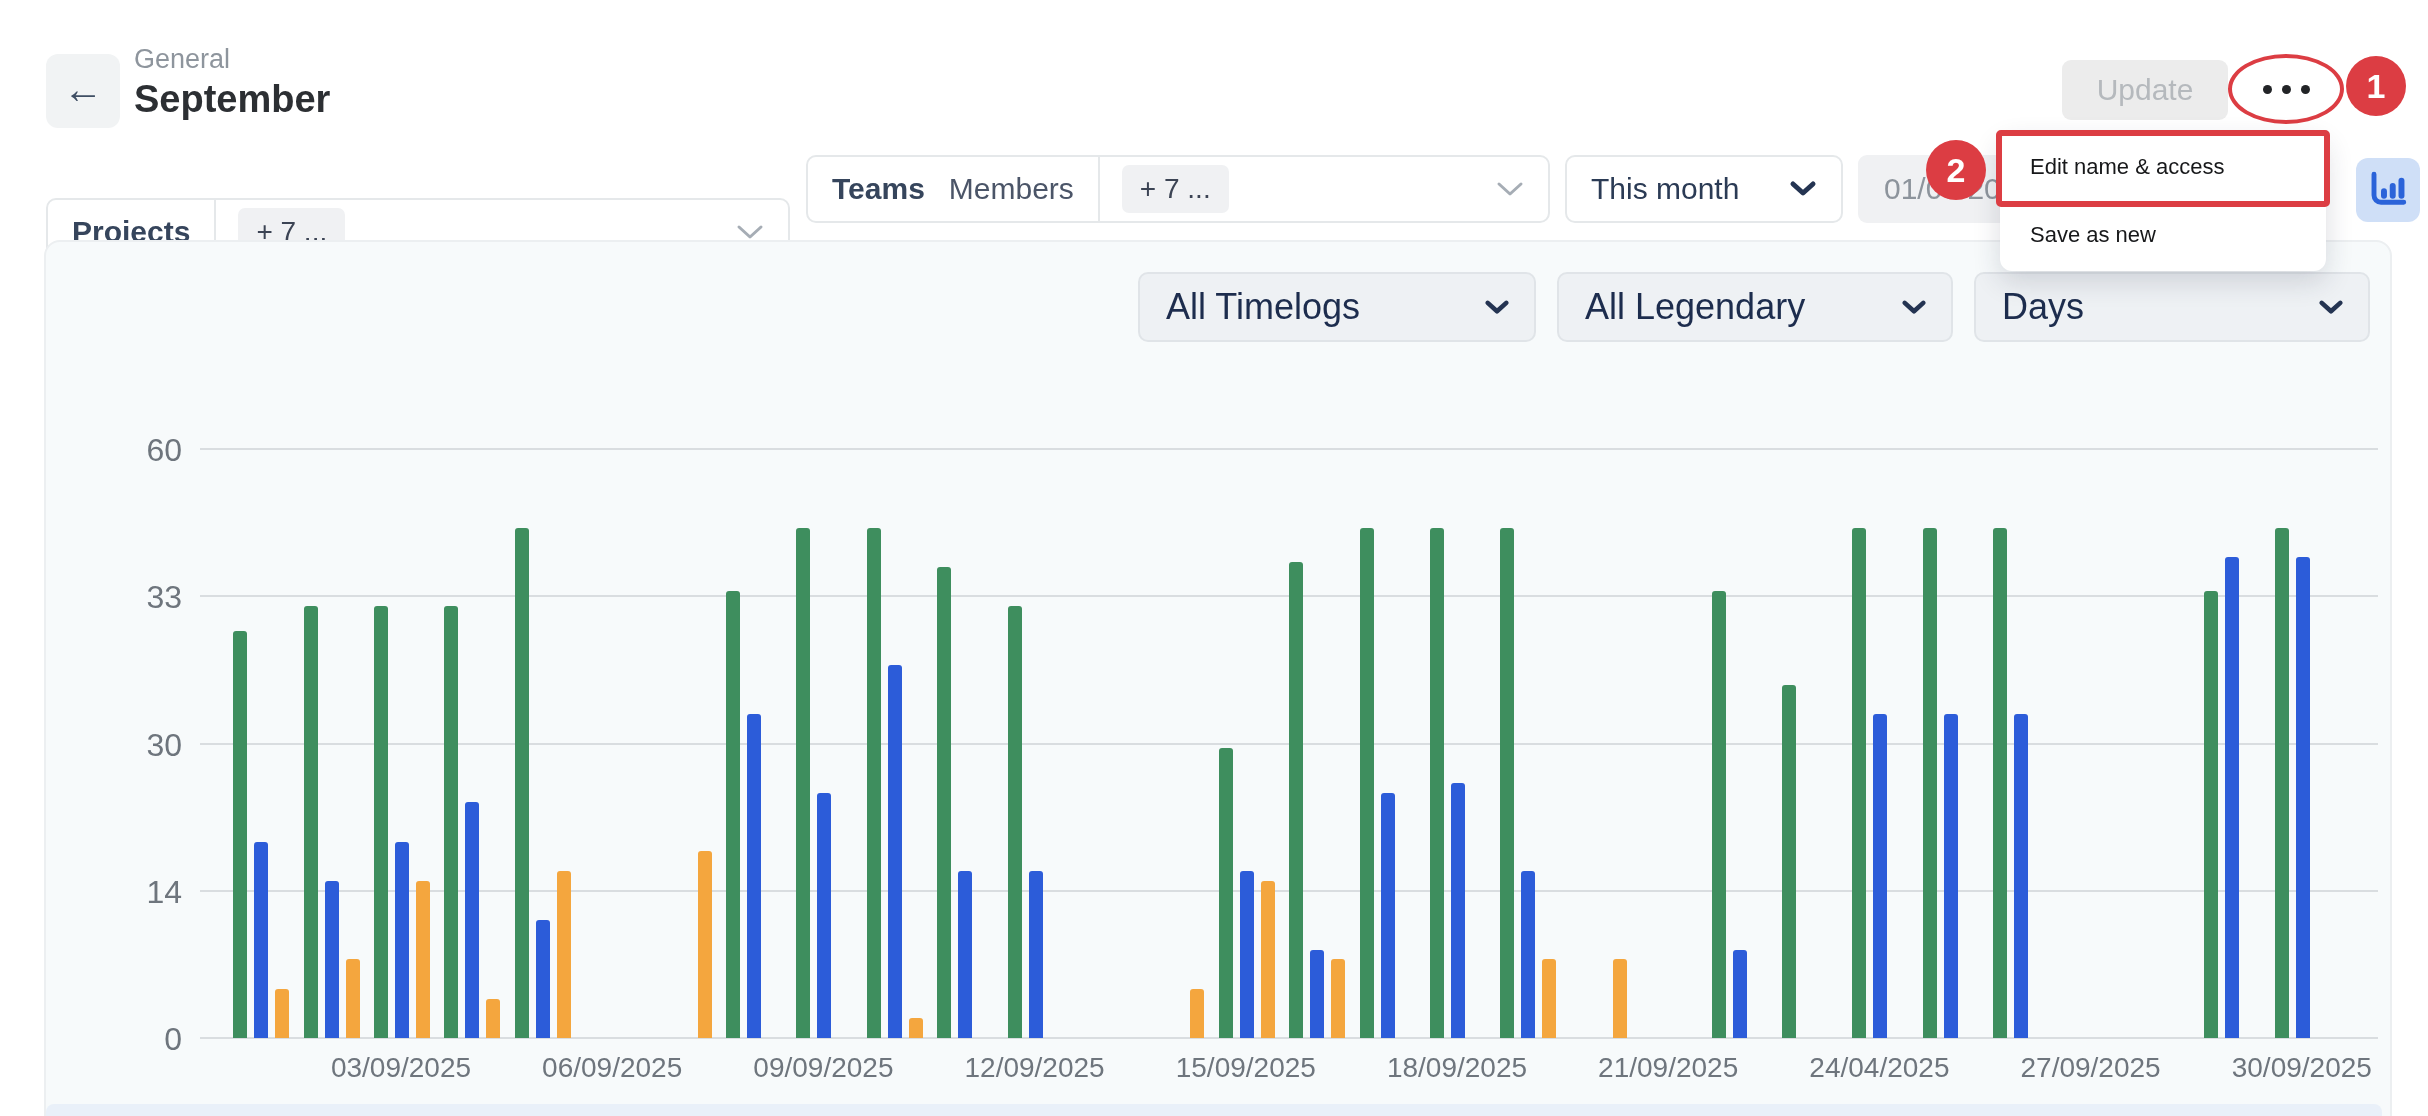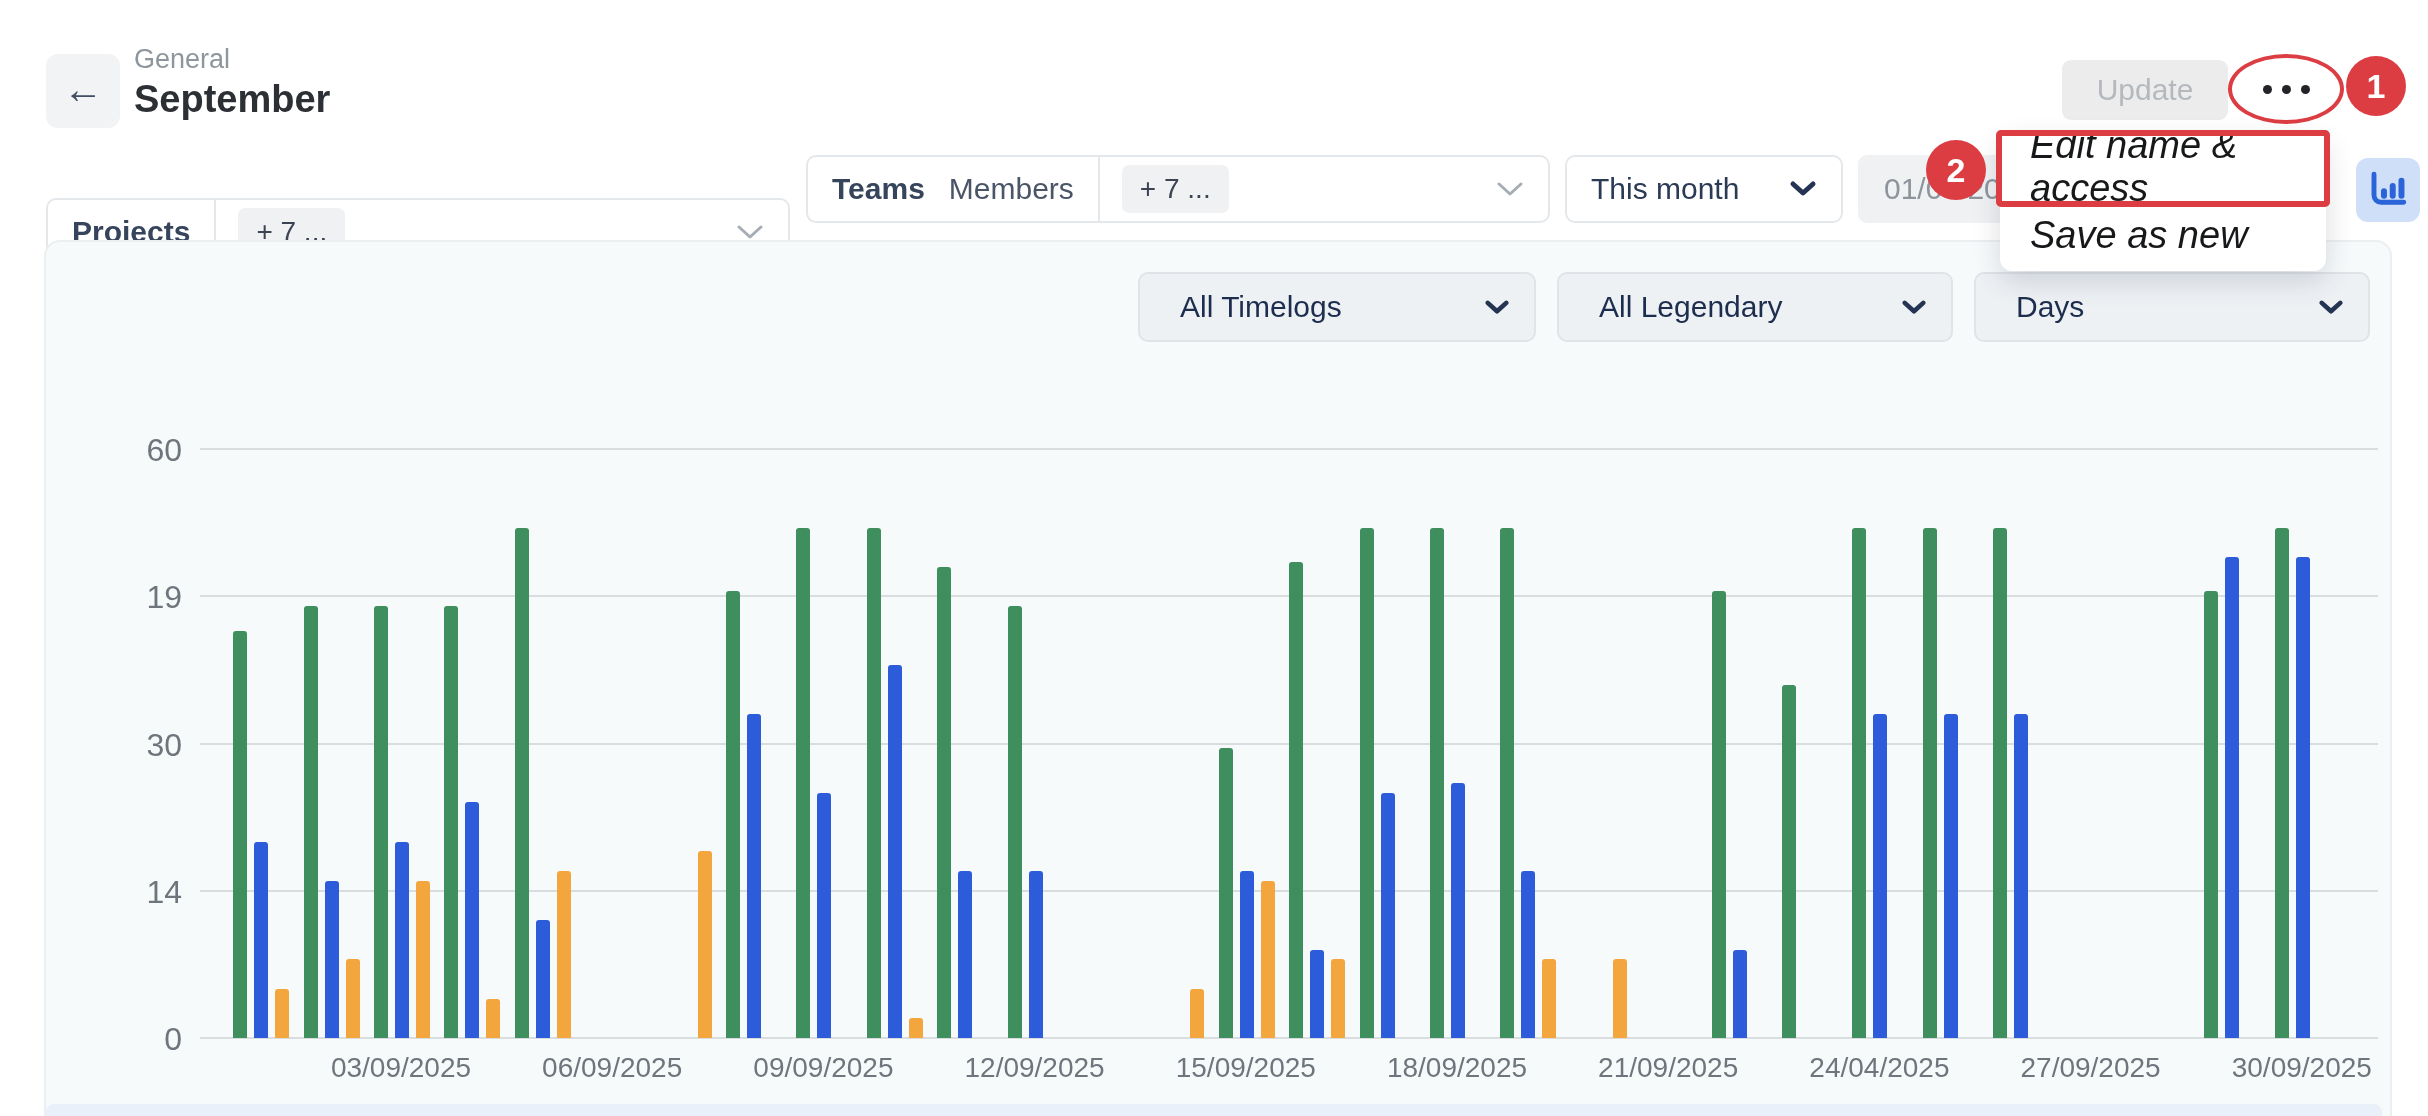--- a/index.html
+++ b/index.html
@@ -49,30 +49,30 @@
   .date-field span { font-size:30px; color:#8d949c; padding-left:26px; white-space:nowrap;
                      overflow:hidden; }
   .chart-icon-btn { left:2356px; top:158px; width:64px; height:64px; background:#cfdff7;
                     border-radius:12px; display:flex; align-items:center;
                     justify-content:center; cursor:pointer; }
 
   
   .menu { left:2000px; top:133px; width:326px; height:138px; background:#ffffff;
           border-radius:12px; box-shadow:0 10px 28px rgba(30,40,60,0.16); z-index:6; }
   .menu-item { height:68px; display:flex; align-items:center; padding-left:30px;
-               font-size:38px; color:#17181a; cursor:pointer;font-style:italic; }
+               font-size:22px; color:#17181a; cursor:pointer; }
   .red-rect { left:1996px; top:130px; width:334px; height:77px; border:6px solid #dc3d43;
               border-radius:5px; z-index:8; pointer-events:none; }
 
   
   .chart-card { left:44px; top:240px; width:2348px; height:900px; background:#f7fafb;
                 border:2px solid #eceff1; border-radius:16px; }
   .cc-dd { top:272px; height:70px; background:#eef1f4; border:2px solid #e0e4e8;
            border-radius:10px; display:flex; align-items:center; cursor:pointer; z-index:2;}
-  .cc-dd span.txt { font-size:30px; color:#1d2d4e; padding-left:40px; }
+  .cc-dd span.txt { font-size:36px; color:#1d2d4e; padding-left:26px; }
   .dd-timelogs { left:1138px; width:398px; }
   .dd-legendary { left:1557px; width:396px; }
   .dd-days { left:1974px; width:396px; }
   .chev-bold { margin-left:auto; margin-right:24px; }
 
   .gridline { background:#d9dde0; height:2px; z-index:0; }
   .ytick { width:70px; text-align:right; font-size:32px; color:#6e757d; }
   .xtick { font-size:28px; color:#6e757d; text-align:center; width:200px; }
   .bar { position:absolute; border-radius:3px 3px 0 0; }
 
@@ -166,21 +166,21 @@
 </div>
 
 <div id="plot" class="abs" style="left:0; top:0; width:2428px; height:1116px; pointer-events:none;">
     <div class="abs gridline" style="left: 200px; top: 1037px; width: 2178px;"></div>
     <div class="abs ytick" style="left: 112px; top: 1021px;">0</div>
     <div class="abs gridline" style="left: 200px; top: 889.75px; width: 2178px;"></div>
     <div class="abs ytick" style="left: 112px; top: 873.75px;">14</div>
     <div class="abs gridline" style="left: 200px; top: 742.5px; width: 2178px;"></div>
     <div class="abs ytick" style="left: 112px; top: 726.5px;">30</div>
     <div class="abs gridline" style="left: 200px; top: 595.25px; width: 2178px;"></div>
-    <div class="abs ytick" style="left: 112px; top: 579.25px;">19</div>
+    <div class="abs ytick" style="left: 112px; top: 579.25px;">33</div>
     <div class="abs gridline" style="left: 200px; top: 448px; width: 2178px;"></div>
     <div class="abs ytick" style="left: 112px; top: 432px;">60</div>
     <div class="bar" style="left: 233.2px; top: 630.608px; width: 14px; height: 407.392px; background: rgb(62, 142, 94); pointer-events: auto;"></div>
     <div class="bar" style="left: 303.6px; top: 606.067px; width: 14px; height: 431.933px; background: rgb(62, 142, 94); pointer-events: auto;"></div>
     <div class="bar" style="left: 374px; top: 606.067px; width: 14px; height: 431.933px; background: rgb(62, 142, 94); pointer-events: auto;"></div>
     <div class="bar" style="left: 444.4px; top: 606.067px; width: 14px; height: 431.933px; background: rgb(62, 142, 94); pointer-events: auto;"></div>
     <div class="bar" style="left: 514.8px; top: 527.533px; width: 14px; height: 510.467px; background: rgb(62, 142, 94); pointer-events: auto;"></div>
     <div class="bar" style="left: 726px; top: 591.342px; width: 14px; height: 446.658px; background: rgb(62, 142, 94); pointer-events: auto;"></div>
     <div class="bar" style="left: 796.4px; top: 527.533px; width: 14px; height: 510.467px; background: rgb(62, 142, 94); pointer-events: auto;"></div>
     <div class="bar" style="left: 866.8px; top: 527.533px; width: 14px; height: 510.467px; background: rgb(62, 142, 94); pointer-events: auto;"></div>

